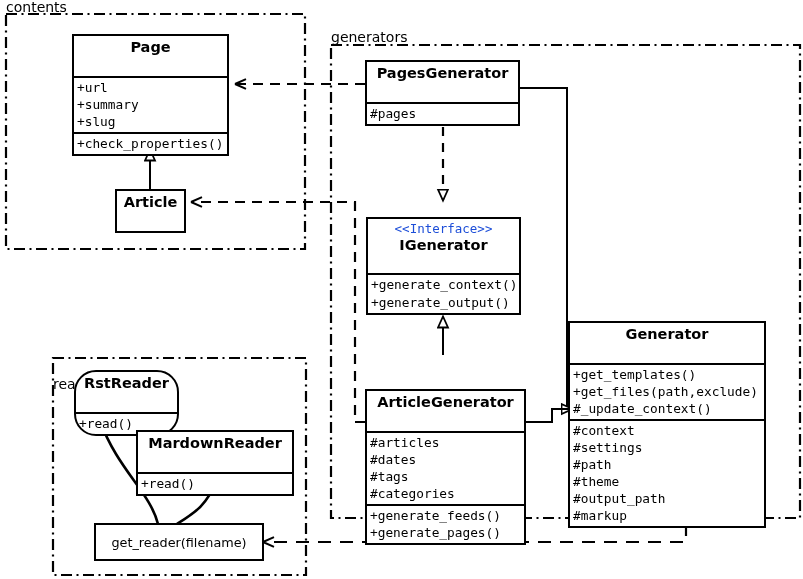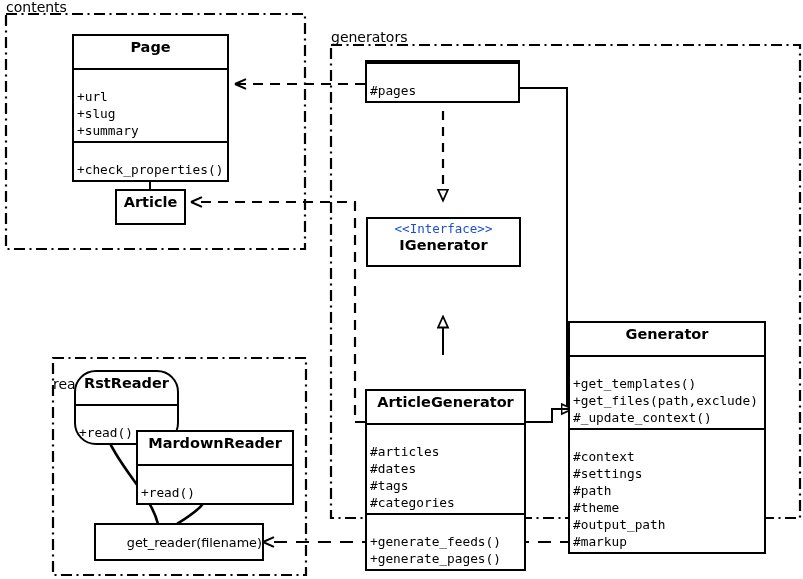--- a/index.html
+++ b/index.html
@@ -41,55 +41,55 @@
     border: 2px solid #000000;
     background: #ffffff;
     z-index: 5;
   }
   .cls-name {
     text-align: center;
     font-family: "DejaVu Sans", sans-serif;
     font-weight: bold;
     font-size: 14.5px;
     color: #000000;
-    padding: 3px 6px 12px 6px;
+    padding: 3px 6px 20px 6px;
     line-height: 1.15;
     white-space: nowrap;
   }
   .cls-stereo {
     text-align: center;
     font-family: "DejaVu Sans Mono", monospace;
     font-weight: normal;
     font-size: 12.5px;
     color: #1d4ed8;
     line-height: 1.1;
     padding: 3px 6px 0 6px;
     white-space: nowrap;
   }
   .cls-sect {
     border-top: 2px solid #000000;
-    padding: 18px 2px 2px 3px;
+    padding: 1px 2px 2px 3px;
   }
   .cls-sect .row {
     font-family: "DejaVu Sans Mono", monospace;
     font-size: 12.8px;
     color: #000000;
     line-height: 1.335;
     white-space: nowrap;
   }
   
   .fnbox {
     position: absolute;
     box-sizing: border-box;
     border: 2px solid #000000;
     background: #ffffff;
     z-index: 5;
     display: flex;
     align-items: center;
-    justify-content: flex-end;
+    justify-content: center;
   }
   .fnbox .row {
     font-family: "DejaVu Sans", sans-serif;
     font-size: 12.8px;
     color: #000000;
     white-space: nowrap;
   }
 </style>
 </head>
 <body>
@@ -154,41 +154,46 @@
   </svg>
 
   <div class="pkg-label" style="left:6px; top:0px;">contents</div>
   <div class="pkg-label" style="left:331px; top:30px;">generators</div>
   <div class="pkg-label" style="left:53px; top:344px;margin-top:33px;">readers</div>
 
   <div class="cls" style="left:72px; top:34px; width:157px;">
     <div class="cls-name">Page</div>
     <div class="cls-sect">
       <div class="row">+url</div>
+      <div class="row">+summary</div>
       <div class="row">+slug</div>
-      <div class="row">+summary</div>
     </div>
     <div class="cls-sect">
       <div class="row">+check_properties()</div>
     </div>
   </div>
 
   <div class="cls" style="left:115px; top:189px; width:71px;">
     <div class="cls-name">Article</div>
   </div>
 
   <div class="cls" style="left:365px; top:60px; width:155px;">
+    <div class="cls-name">PagesGenerator</div>
     <div class="cls-sect">
       <div class="row">#pages</div>
     </div>
   </div>
 
   <div class="cls" style="left:366px; top:217px; width:155px;">
     <div class="cls-stereo">&lt;&lt;Interface&gt;&gt;</div>
     <div class="cls-name" style="padding-top:1px;">IGenerator</div>
+    <div class="cls-sect">
+      <div class="row">+generate_context()</div>
+      <div class="row">+generate_output()</div>
+    </div>
   </div>
 
   <div class="cls" style="left:365px; top:353px; width:161px;margin-top:36px;">
     <div class="cls-name">ArticleGenerator</div>
     <div class="cls-sect">
       <div class="row">#articles</div>
       <div class="row">#dates</div>
       <div class="row">#tags</div>
       <div class="row">#categories</div>
     </div>

